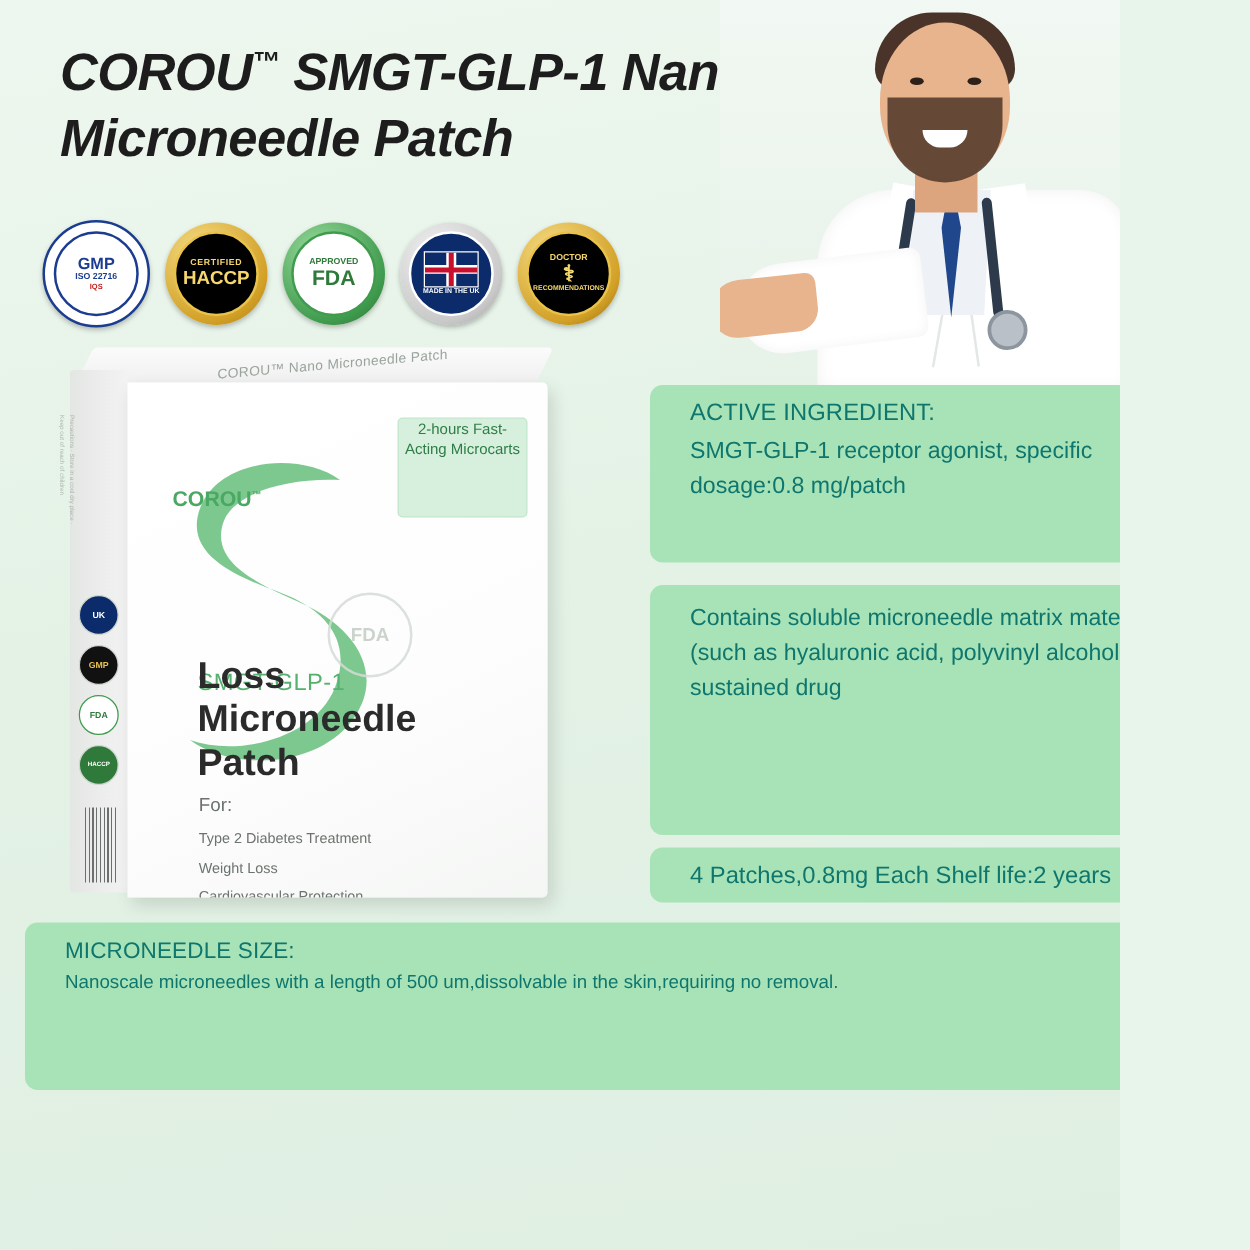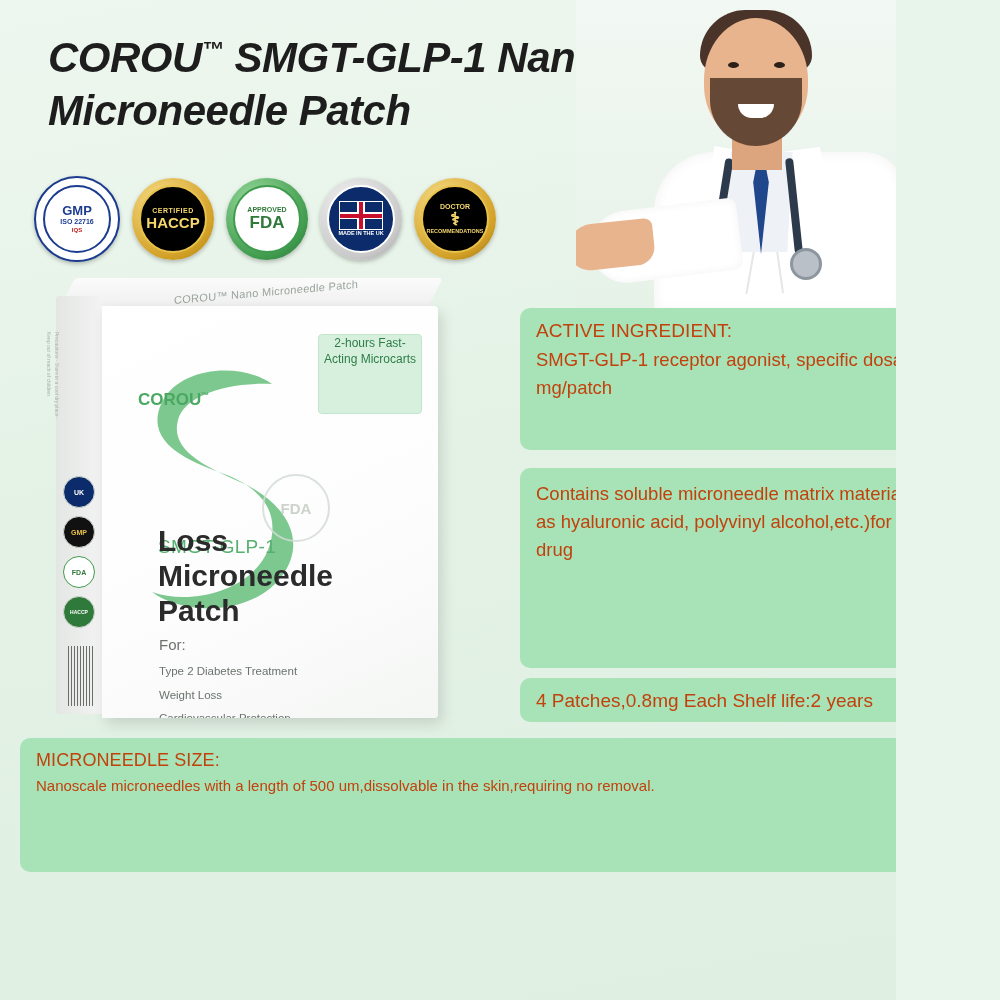--- a/index.html
+++ b/index.html
@@ -487,23 +487,23 @@
     width: 26px;
     height: 60px;
     background: repeating-linear-gradient(90deg, #6a6f6b 0 1px, transparent 1px 3px);
   }
 
   
   .card {
     position: absolute;
     background: #a8e3b7;
     border-radius: 10px;
-    padding: 12px 16px;
+    padding: 12px 32px;
     box-sizing: border-box;
-    color: #c2410c;
+    color: #0f766e;
   }
   .card h3 {
     margin: 0 0 4px 0;
     font-size: 19px;
     font-weight: normal;
     letter-spacing: .1px;
   }
   .card p {
     margin: 0;
     font-size: 18.5px;

